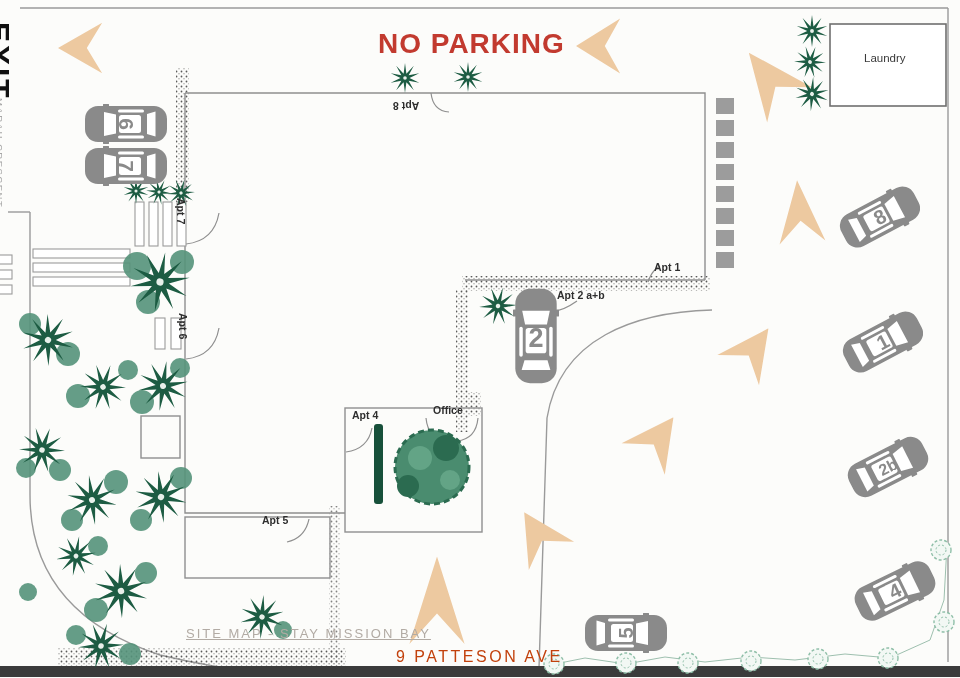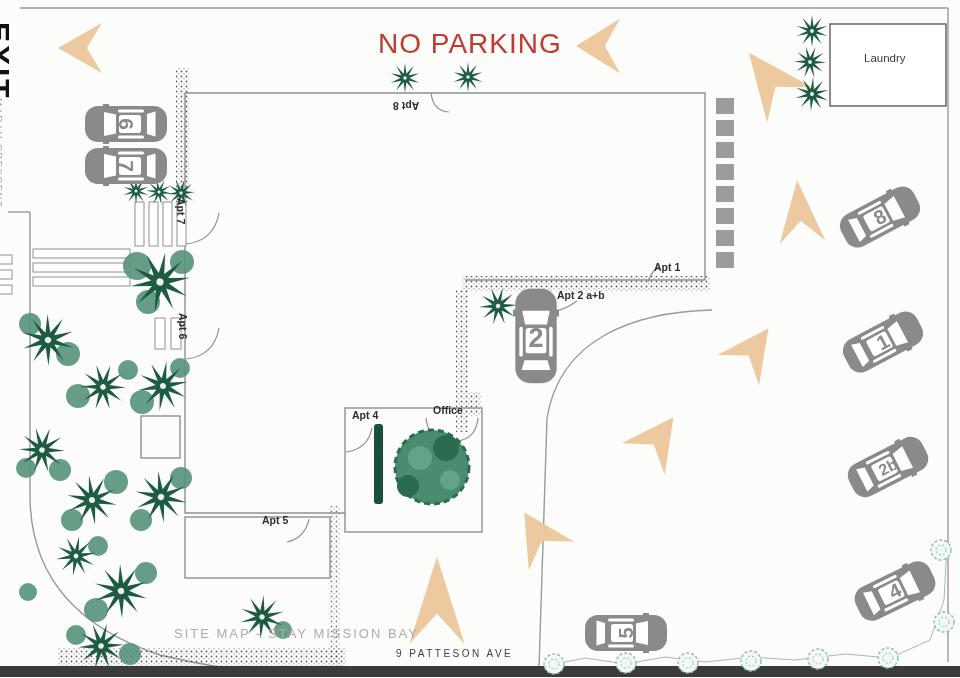--- a/index.html
+++ b/index.html
@@ -3,25 +3,25 @@
 <meta charset="utf-8">
 <style>
   html,body{margin:0;padding:0;background:#f4f3f1;font-family:"Liberation Sans",sans-serif;}
   #stage{position:relative;width:960px;height:678px;background:#fcfcfa;overflow:hidden;}
   #drawing{position:absolute;left:0;top:0;}
   .lbl{position:absolute;white-space:nowrap;color:#2f2f2f;}
   .vtext{transform:rotate(90deg);transform-origin:0 0;}
   .flip{transform:rotate(180deg);}
   .exit{font-size:30px;font-weight:700;letter-spacing:3px;color:#101010;}
   .street{font-size:9.5px;letter-spacing:1.5px;color:#a6a6a6;}
-  .noparking{font-size:28px;font-weight:400;letter-spacing:1px;color:#c23a2f;}
+  .noparking{font-size:28px;font-weight:700;letter-spacing:1px;color:#c23a2f;}
   .apt{font-size:10.5px;font-weight:600;color:#2e2e2e;}
   .bldg{font-size:11.5px;color:#3a3a3a;text-align:right;}
   .entrance{font-size:31px;font-weight:600;letter-spacing:2px;color:#1c1c1c;}
-  .addr{font-size:10px;letter-spacing:2.5px;color:#404040;}
+  .addr{font-size:16px;letter-spacing:2.5px;color:#c2410c;}
   .sitemap{font-size:13px;letter-spacing:2px;color:#b2aba4;}
 </style>
 </head>
 <body>
 
 <div id="stage">
 
 <svg id="drawing" width="960" height="678" viewBox="0 0 960 678">
   <defs>
     <pattern id="stip" patternUnits="userSpaceOnUse" width="5" height="5">
@@ -235,15 +235,15 @@
 <div class="lbl bldg" style="left:864px;top:52px;">Laundry</div>
 <div class="lbl apt flip" style="left:393px;top:100px;">Apt 8</div>
 <div class="lbl apt vtext" style="left:187px;top:198px;">Apt 7</div>
 <div class="lbl apt vtext" style="left:189px;top:313px;">Apt 6</div>
 <div class="lbl apt" style="left:654px;top:261px;">Apt 1</div>
 <div class="lbl apt" style="left:557px;top:289px;">Apt 2 a+b</div>
 <div class="lbl apt" style="left:433px;top:404px;">Office</div>
 <div class="lbl apt" style="left:352px;top:409px;text-align:right;">Apt 4</div>
 <div class="lbl apt" style="left:262px;top:514px;">Apt 5</div>
 <div class="lbl addr" style="left:396px;top:648px;">9 PATTESON AVE</div>
-<div class="lbl sitemap" style="left:174px;top:626px;">SITE MAP - STAY MISSION BAY</div>
+<div class="lbl sitemap" style="left:186px;top:626px;text-decoration:underline;">SITE MAP - STAY MISSION BAY</div>
 
 </div>
 
 </body></html>

